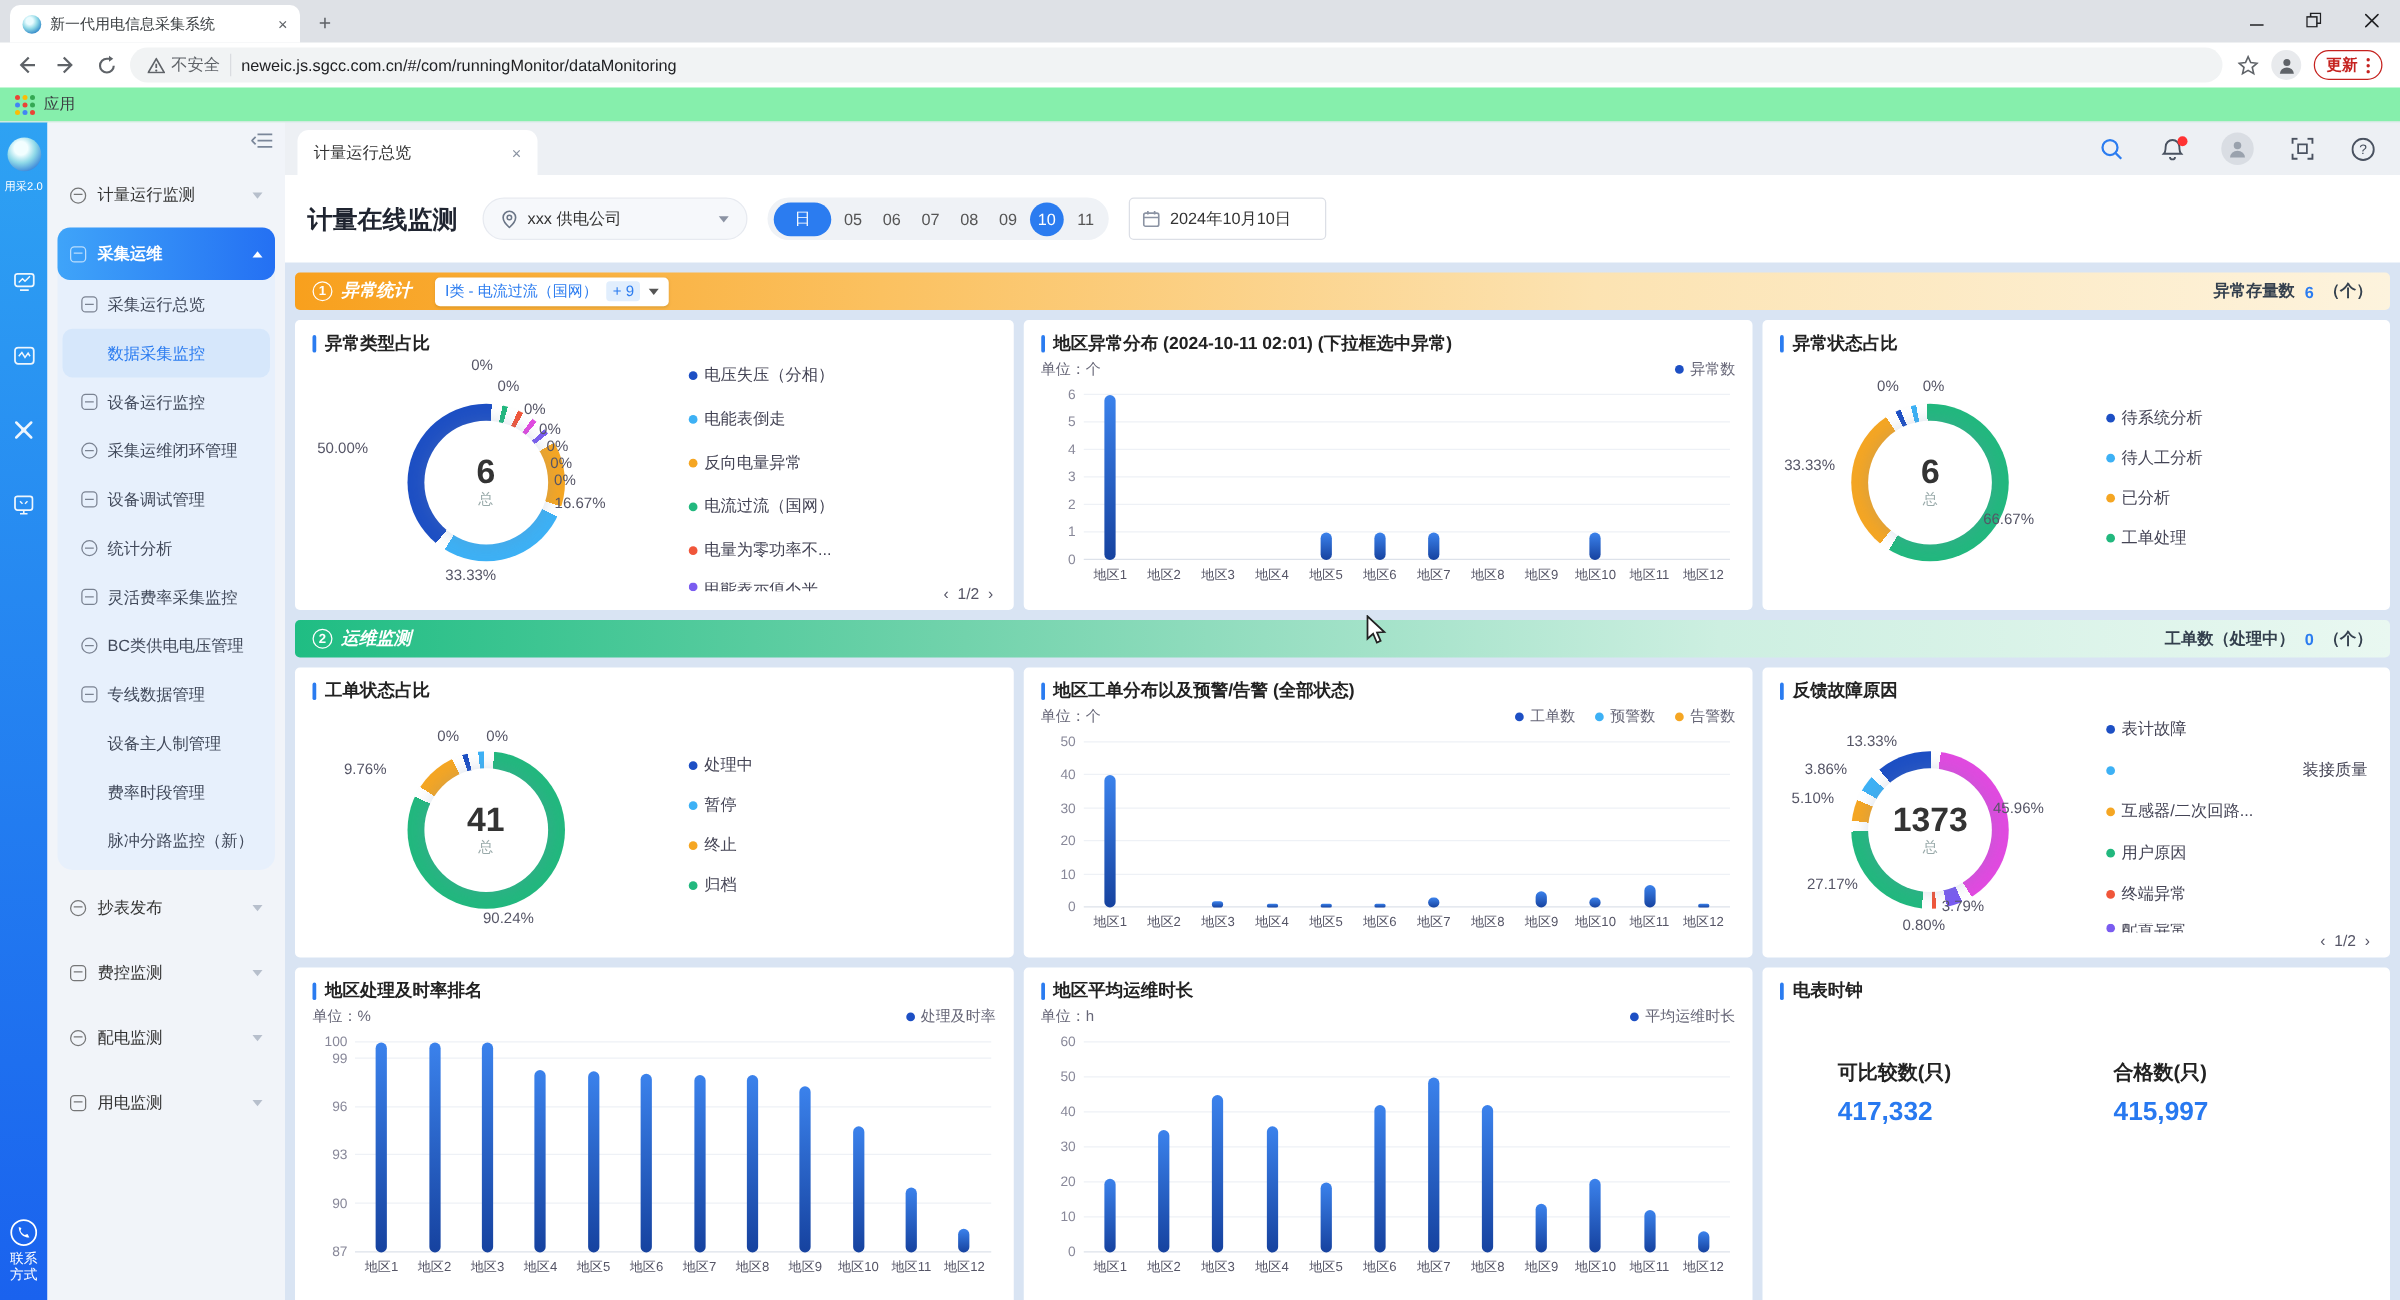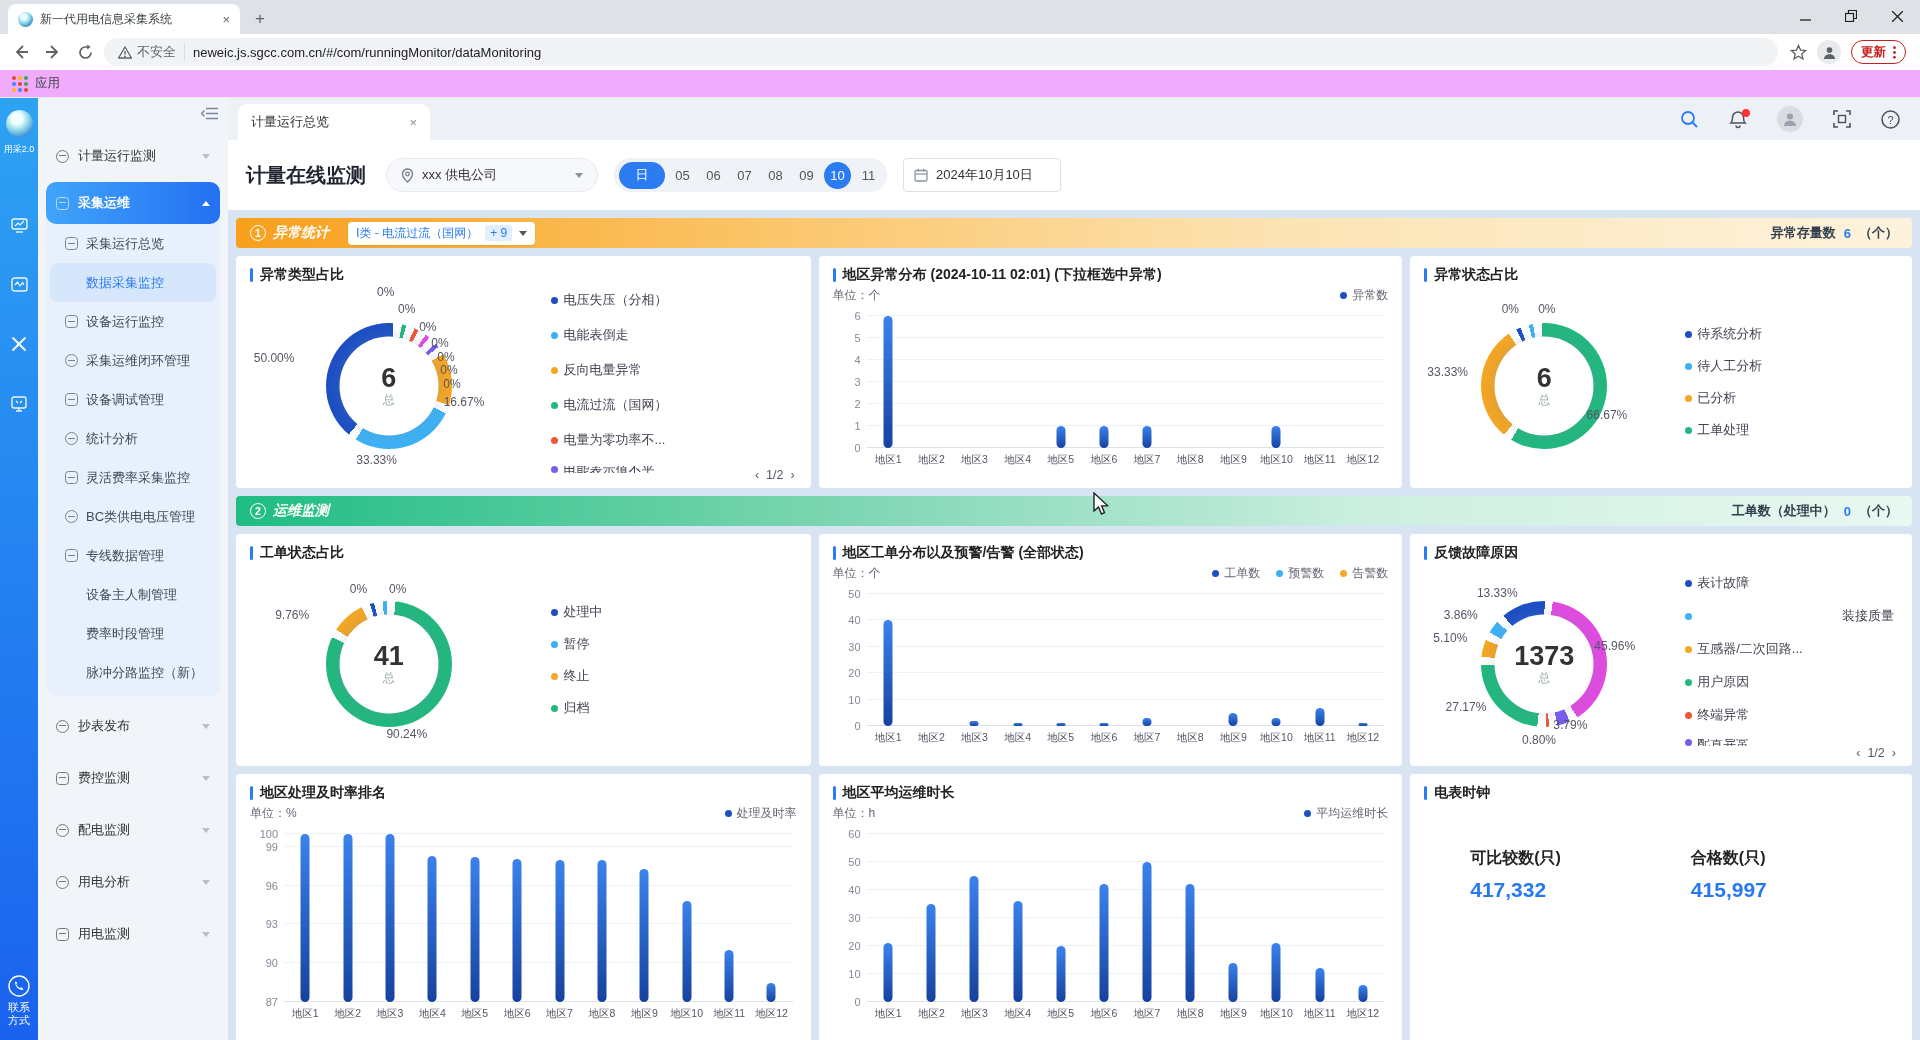--- a/index.html
+++ b/index.html
@@ -17,21 +17,21 @@
   .wc { width:46px; display:flex; align-items:center; justify-content:center; color:#202124; }
 
   .toolbar { height:36px; background:#fff; display:flex; align-items:center; padding:0 8px; gap:6px; }
   .navbtn { width:26px; height:26px; display:flex; align-items:center; justify-content:center; }
   .addressbar { flex:1; height:28px; background:#f1f3f4; border-radius:14px; display:flex; align-items:center; padding:0 14px; gap:8px; font-size:13px; }
   .security { display:flex; align-items:center; gap:5px; color:#5f6368; padding-right:8px; border-right:1px solid #dadce0; }
   .url { color:#202124; }
   .tb-right { display:flex; align-items:center; gap:10px; padding:0 6px; }
   .avatar-sm { width:24px; height:24px; border-radius:50%; background:#e8eaed; display:flex; align-items:center; justify-content:center; }
   .update-pill { height:24px; border:1.5px solid #c5221f; border-radius:13px; color:#c5221f; font-size:12.5px; display:flex; align-items:center; gap:7px; padding:0 9px; font-weight:bold; }
-  .bookmarks { height:28px; background:#f0abfc; border-bottom:1px solid #e8eaed; display:flex; align-items:center; gap:7px; padding:0 12px; font-size:12.5px; color:#3c4043; }
+  .bookmarks { height:28px; background:#86efac; border-bottom:1px solid #e8eaed; display:flex; align-items:center; gap:7px; padding:0 12px; font-size:12.5px; color:#3c4043; }
   .appsgrid { display:grid; grid-template-columns:repeat(3,4px); grid-gap:2px; }
   .appsgrid i { width:4px; height:4px; border-radius:50%; display:block; }
 
   
   .app { display:flex; height:942px; }
   .rail { width:38px; background:linear-gradient(180deg,#2ea2f3,#1a62ee); display:flex; flex-direction:column; align-items:center; color:#fff; flex:none; }
   .rail-logo { width:27px; height:27px; border-radius:50%; margin-top:12px; background:radial-gradient(circle at 40% 32%,#f2feff 0 22%,#8fd9e8 48%,#3a84d8 80%,#2a62b8); }
   .rail-name { font-size:10px; margin-top:5px; white-space:nowrap; transform:scale(.9); }
   .rail-ics { display:flex; flex-direction:column; gap:44px; margin-top:62px; opacity:.92; }
   .rail-bottom { margin-top:auto; margin-bottom:12px; display:flex; flex-direction:column; align-items:center; gap:4px; font-size:11px; line-height:1.25; text-align:center; }
@@ -317,25 +317,20 @@
           <span class="caret-d"></span>
         </div>
         <div class="m-group" style="height: 52px;">
           <span class="ic-ph"></span>
           <span class="lbl">费控监测</span>
           <span class="caret-d"></span>
         </div>
         <div class="m-group" style="height: 52px;">
           <span class="ic-ph round"></span>
           <span class="lbl">配电监测</span>
-          <span class="caret-d"></span>
-        </div>
-        <div class="m-group" style="height: 52px;">
-          <span class="ic-ph round"></span>
-          <span class="lbl">用电分析</span>
           <span class="caret-d"></span>
         </div>
         <div class="m-group" style="height: 52px;">
           <span class="ic-ph"></span>
           <span class="lbl">用电监测</span>
           <span class="caret-d"></span>
         </div>
       </div>
   </div>
 

